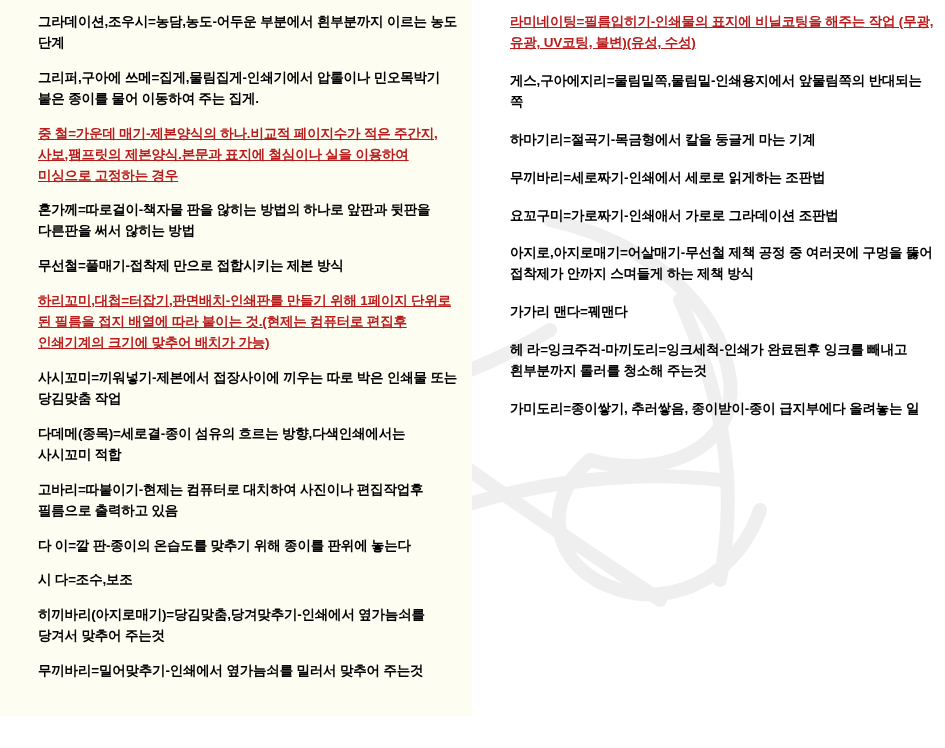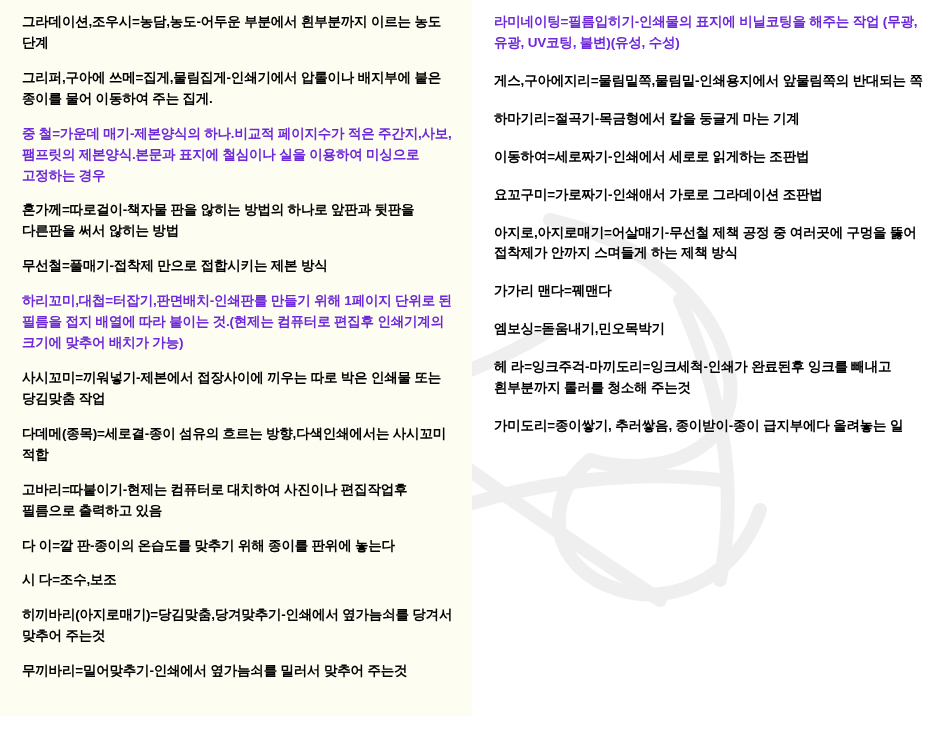--- a/index.html
+++ b/index.html
@@ -41,26 +41,26 @@
   }
   #col-right {
     left: 472px;
     width: 473px;
     height: 748px;
     background: transparent;
   }
   .entry {
     font-size: 13.5px;
     line-height: 1.55;
-    margin: 0 0 14px 0;
+    margin: 0 0 14px 16px;
     letter-spacing: -0.2px;
     word-break: keep-all;
   }
   .entry.black { color: #000000; font-weight: bold; }
-  .entry.red   { color: #6d28d9; font-weight: bold; }
+  .entry.red   { color: #b91c1c; font-weight: bold; text-decoration: underline; }
   #col-right .entry { margin-bottom: 17px; }
 </style>
 </head>
 <body>
 
 <div id="page">
 
   <svg id="watermark" viewBox="0 0 700 520" xmlns="http://www.w3.org/2000/svg">
     <g fill="none" stroke="#e3e3e3" stroke-width="14" stroke-linecap="round" stroke-linejoin="round">
       <path d="M40 470 C 120 330, 200 200, 250 60"></path>
@@ -69,39 +69,38 @@
       <path d="M180 160 C 300 260, 420 340, 540 420"></path>
       <path d="M430 40 C 520 60, 600 120, 610 200 C 618 270, 540 300, 470 280"></path>
       <path d="M470 280 C 420 320, 430 390, 500 410 C 560 428, 620 390, 640 330"></path>
       <path d="M560 120 C 600 210, 620 300, 600 400"></path>
       <path d="M330 330 C 420 300, 520 290, 600 300"></path>
     </g>
   </svg>
 
   <div class="col" id="col-left">
       <p class="entry black">그라데이션,조우시=농담,농도-어두운 부분에서 흰부분까지 이르는 농도 단계</p>
-      <p class="entry black">그리퍼,구아에 쓰메=집게,물림집게-인쇄기에서 압롤이나 배지부에 붙은 종이를 물어 이동하여 주는 집게.</p>
+      <p class="entry black">그리퍼,구아에 쓰메=집게,물림집게-인쇄기에서 압롤이나 민오목박기 붙은 종이를 물어 이동하여 주는 집게.</p>
       <p class="entry red">중 철=가운데 매기-제본양식의 하나.비교적 페이지수가 적은 주간지,사보,팸프릿의 제본양식.본문과 표지에 철심이나 실을 이용하여 미싱으로 고정하는 경우</p>
       <p class="entry black">혼가께=따로걸이-책자물 판을 않히는 방법의 하나로 앞판과 뒷판을 다른판을 써서 않히는 방법</p>
       <p class="entry black">무선철=풀매기-접착제 만으로 접합시키는 제본 방식</p>
       <p class="entry red">하리꼬미,대첩=터잡기,판면배치-인쇄판를 만들기 위해 1페이지 단위로 된 필름을 접지 배열에 따라 붙이는 것.(현제는 컴퓨터로 편집후 인쇄기계의 크기에 맞추어 배치가 가능)</p>
       <p class="entry black">사시꼬미=끼워넣기-제본에서 접장사이에 끼우는 따로 박은 인쇄물 또는 당김맞춤 작업</p>
       <p class="entry black">다데메(종목)=세로결-종이 섬유의 흐르는 방향,다색인쇄에서는 사시꼬미 적합</p>
       <p class="entry black">고바리=따붙이기-현제는 컴퓨터로 대치하여 사진이나 편집작업후 필름으로 출력하고 있음</p>
       <p class="entry black">다 이=깔 판-종이의 온습도를 맞추기 위해 종이를 판위에 놓는다</p>
       <p class="entry black">시 다=조수,보조</p>
       <p class="entry black">히끼바리(아지로매기)=당김맞춤,당겨맞추기-인쇄에서 옆가늠쇠를 당겨서 맞추어 주는것</p>
       <p class="entry black">무끼바리=밀어맞추기-인쇄에서 옆가늠쇠를 밀러서 맞추어 주는것</p>
     </div>
   <div class="col" id="col-right">
       <p class="entry red">라미네이팅=필름입히기-인쇄물의 표지에 비닐코팅을 해주는 작업 (무광, 유광, UV코팅, 불변)(유성, 수성)</p>
       <p class="entry black">게스,구아에지리=물림밑쪽,물림밑-인쇄용지에서 앞물림쪽의 반대되는 쪽</p>
       <p class="entry black">하마기리=절곡기-목금형에서 칼을 둥글게 마는 기계</p>
-      <p class="entry black">이동하여=세로짜기-인쇄에서 세로로 읽게하는 조판법</p>
+      <p class="entry black">무끼바리=세로짜기-인쇄에서 세로로 읽게하는 조판법</p>
       <p class="entry black">요꼬구미=가로짜기-인쇄애서 가로로 그라데이션 조판법</p>
       <p class="entry black">아지로,아지로매기=어살매기-무선철 제책 공정 중 여러곳에 구멍을 뚫어 접착제가 안까지 스며들게 하는 제책 방식</p>
       <p class="entry black">가가리 맨다=꿰맨다</p>
-      <p class="entry black">엠보싱=돋움내기,민오목박기</p>
       <p class="entry black">헤 라=잉크주걱-마끼도리=잉크세척-인쇄가 완료된후 잉크를 빼내고 흰부분까지 롤러를 청소해 주는것</p>
       <p class="entry black">가미도리=종이쌓기, 추러쌓음, 종이받이-종이 급지부에다 올려놓는 일</p>
     </div>
 
 </div>
 
 </body></html>

